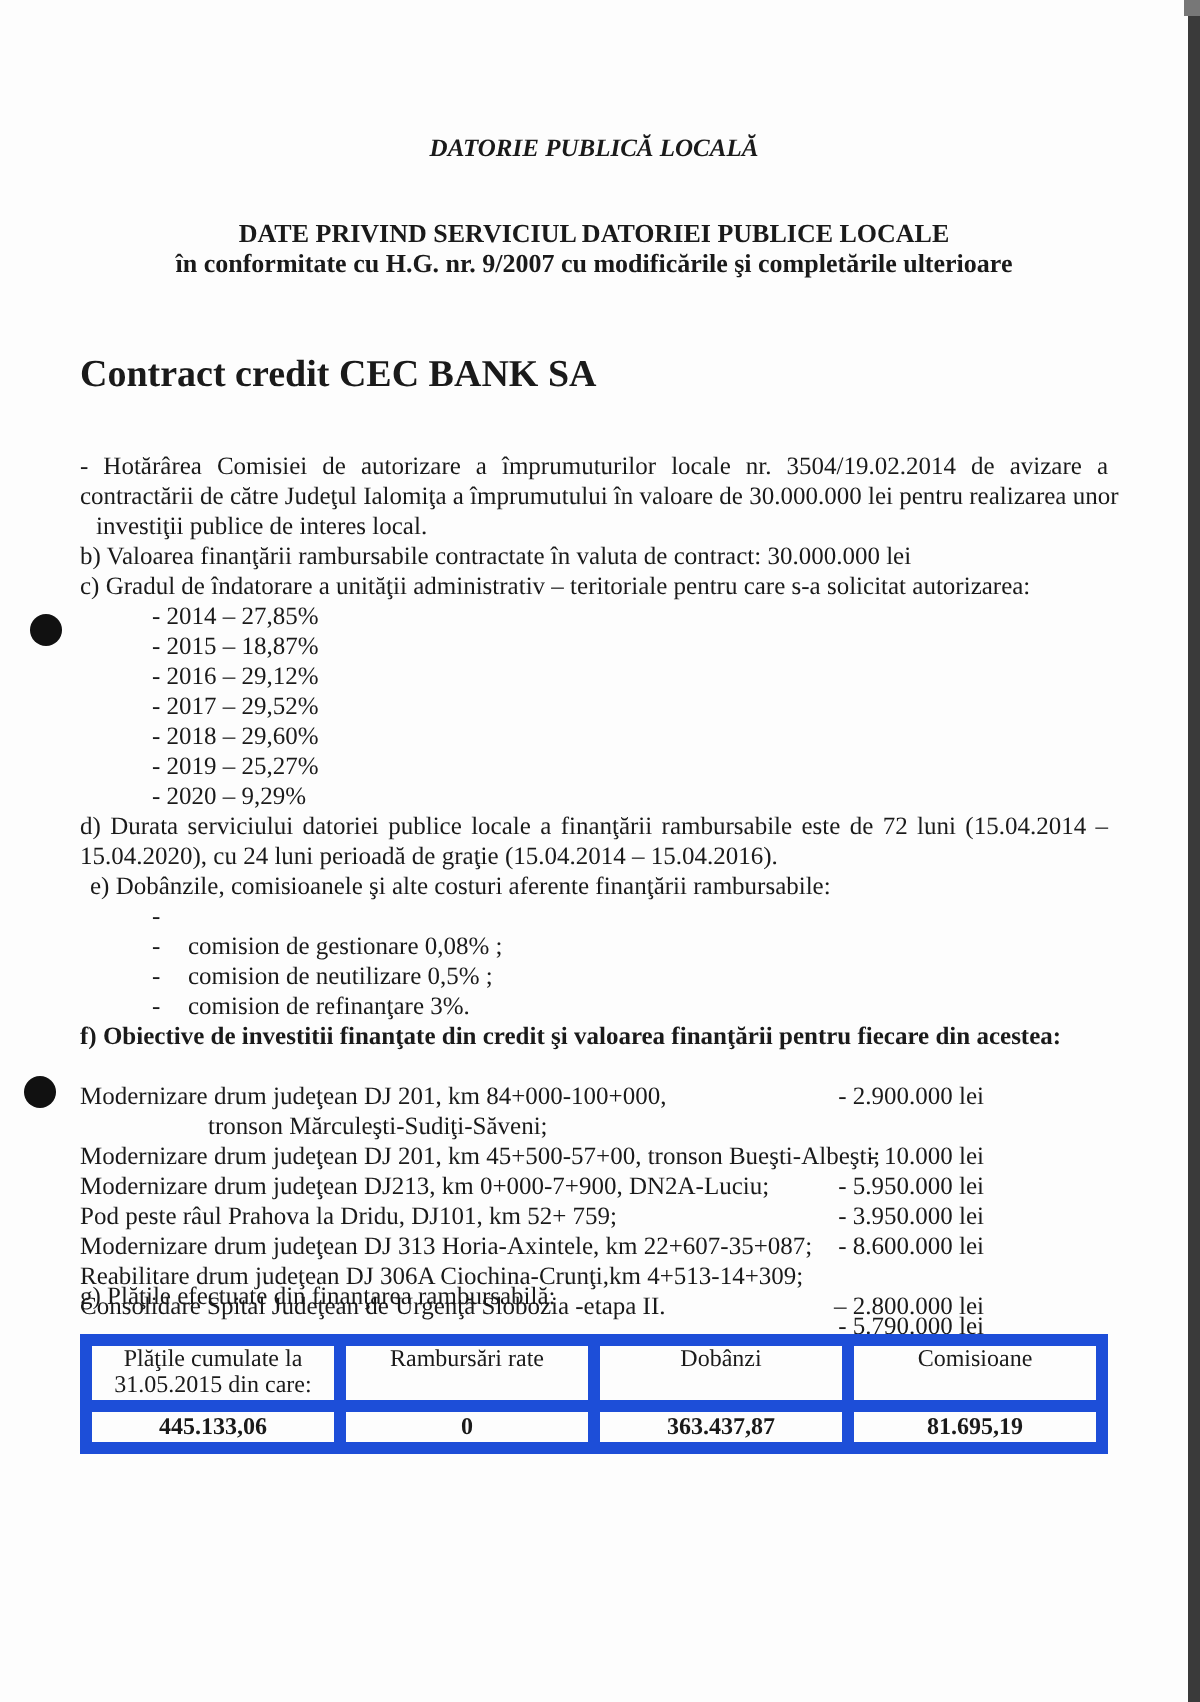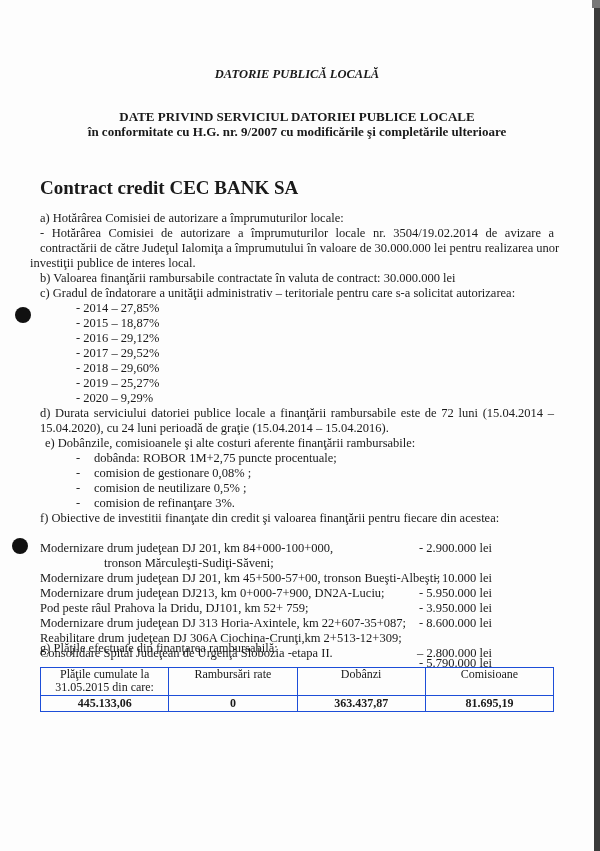--- a/index.html
+++ b/index.html
@@ -12,77 +12,75 @@
   .edge { position:absolute; left:594px; top:0; width:6px; height:851px; background:#3a3a3a; }
   .edge-top { position:absolute; left:592px; top:0; width:8px; height:8px; background:#777; }
   .hole { position:absolute; width:16px; height:16px; border-radius:50%; background:#111; }
   .t { position:absolute; white-space:nowrap; font-size:12.5px; line-height:15px; }
   .title-i { font-style:italic; font-weight:bold; font-size:12.5px; left:0; width:594px; text-align:center; }
   .title-b { font-weight:bold; font-size:13px; left:0; width:594px; text-align:center; }
   .h2 { font-weight:bold; font-size:19px; }
   .just { text-align:justify; text-align-last:justify; }
   .amt { text-align:right; }
   table.pay { position:absolute; left:40px; top:667px; width:514px; border-collapse:collapse; font-size:12px; }
-  table.pay td { border:1px solid #1d4ed8; text-align:center; padding:0 3px; line-height:13px; }
+  table.pay td { border:6px solid #1d4ed8; text-align:center; padding:0 3px; line-height:13px; }
   table.pay tr.hdr td { vertical-align:top; height:27px; }
   table.pay tr.val td { font-weight:bold; height:15px; }
 </style>
 </head>
 <body>
 
 <div class="page">
 
   <div class="t title-i" style="top:67px;">DATORIE PUBLICĂ LOCALĂ</div>
   <div class="t title-b" style="top:109px;">DATE PRIVIND SERVICIUL DATORIEI PUBLICE  LOCALE</div>
   <div class="t title-b" style="top:124px;">în conformitate cu H.G. nr. 9/2007 cu modificările şi completările ulterioare</div>
 
   <div class="t h2" style="left:40px; top:180px;">Contract credit CEC BANK SA</div>
 
-  <div class="t" style="left:40px; top:211px;">a) Hotărârea  Comisiei de autorizare a împrumuturilor locale:</div>
   <div class="t just" style="left:40px; top:226px; width:514px;">- Hotărârea Comisiei de autorizare a împrumuturilor locale nr. 3504/19.02.2014 de avizare a</div>
   <div class="t" style="left:40px; top:241px;">contractării de către Judeţul Ialomiţa a împrumutului în valoare de 30.000.000 lei pentru realizarea unor</div>
-  <div class="t" style="left:30px; top:256px;text-align:right;">investiţii publice de interes local.</div>
+  <div class="t" style="left:48px; top:256px;text-align:right;">investiţii publice de interes local.</div>
   <div class="t" style="left:40px; top:271px;"> b) Valoarea finanţării rambursabile contractate în valuta de contract:  30.000.000 lei</div>
 
   <div class="t" style="left:40px; top:286px;">c) Gradul de îndatorare a unităţii administrativ – teritoriale pentru care s-a solicitat autorizarea:</div>
   <div class="t" style="left:76px; top:301px;">- 2014 – 27,85%</div>
   <div class="t" style="left:76px; top:316px;">- 2015 – 18,87%</div>
   <div class="t" style="left:76px; top:331px;">- 2016 – 29,12%</div>
   <div class="t" style="left:76px; top:346px;">- 2017 –  29,52%</div>
   <div class="t" style="left:76px; top:361px;">- 2018 – 29,60%</div>
   <div class="t" style="left:76px; top:376px;">- 2019 – 25,27%</div>
   <div class="t" style="left:76px; top:391px;">- 2020 – 9,29%</div>
 
   <div class="t just" style="left:40px; top:406px; width:514px;">d) Durata serviciului datoriei publice locale a finanţării rambursabile este de 72 luni (15.04.2014 –</div>
   <div class="t" style="left:40px; top:421px;">15.04.2020), cu 24 luni perioadă de graţie (15.04.2014 – 15.04.2016).</div>
 
   <div class="t" style="left:45px; top:436px;">e) Dobânzile, comisioanele şi alte costuri aferente finanţării rambursabile:</div>
   <div class="t" style="left:76px; top:451px;">-</div>
-  <div class="t" style="left:94px; top:451px;">dobânda: ROBOR 1M+2,75 puncte procentuale;</div>
   <div class="t" style="left:76px; top:466px;">-</div>
   <div class="t" style="left:94px; top:466px;">comision de gestionare 0,08% ;</div>
   <div class="t" style="left:76px; top:481px;">-</div>
   <div class="t" style="left:94px; top:481px;">comision de neutilizare 0,5% ;</div>
   <div class="t" style="left:76px; top:496px;">-</div>
   <div class="t" style="left:94px; top:496px;">comision de refinanţare 3%.</div>
 
-  <div class="t" style="left:40px; top:511px;">f) Obiective de investitii finanţate din credit şi valoarea finanţării pentru fiecare din acestea:</div>
+  <div class="t" style="left:40px; top:511px;font-weight:bold;">f) Obiective de investitii finanţate din credit şi valoarea finanţării pentru fiecare din acestea:</div>
 
   <div class="t" style="left:40px; top:541px;">Modernizare drum judeţean DJ 201, km 84+000-100+000,</div>
   <div class="t amt" style="left:400px; top:541px; width:92px;">- 2.900.000 lei</div>
   <div class="t" style="left:104px; top:556px;">tronson Mărculeşti-Sudiţi-Săveni;</div>
   <div class="t" style="left:40px; top:571px;">Modernizare drum judeţean DJ 201, km 45+500-57+00, tronson Bueşti-Albeşti;</div>
   <div class="t amt" style="left:400px; top:571px; width:92px;">-    10.000 lei</div>
   <div class="t" style="left:40px; top:586px;">Modernizare drum judeţean DJ213, km 0+000-7+900, DN2A-Luciu;</div>
   <div class="t amt" style="left:400px; top:586px; width:92px;">- 5.950.000 lei</div>
   <div class="t" style="left:40px; top:601px;">Pod peste râul Prahova la Dridu, DJ101, km 52+ 759;</div>
   <div class="t amt" style="left:400px; top:601px; width:92px;">- 3.950.000 lei</div>
   <div class="t" style="left:40px; top:616px;">Modernizare drum judeţean DJ 313 Horia-Axintele, km 22+607-35+087;</div>
   <div class="t amt" style="left:400px; top:616px; width:92px;">- 8.600.000 lei</div>
-  <div class="t" style="left:40px; top:631px;">Reabilitare drum judeţean DJ 306A Ciochina-Crunţi,km 2+513-12+309;</div>
+  <div class="t" style="left:40px; top:631px;">Reabilitare drum judeţean DJ 306A Ciochina-Crunţi,km 4+513-14+309;</div>
   <div class="t amt" style="left:400px; top:656px; width:92px;">- 5.790.000 lei</div>
   <div class="t" style="left:40px; top:646px;">Consolidare Spital Judeţean de Urgenţă Slobozia -etapa II.</div>
   <div class="t amt" style="left:400px; top:646px; width:92px;">– 2.800.000 lei</div>
 
   <div class="t" style="left:40px; top:641px;">g) Plăţile efectuate din finanţarea rambursabilă:</div>
 
   <table class="pay">
     <tbody>
         <tr class="hdr">
       <td style="width:25%;">Plăţile cumulate la  31.05.2015 din care:</td>

